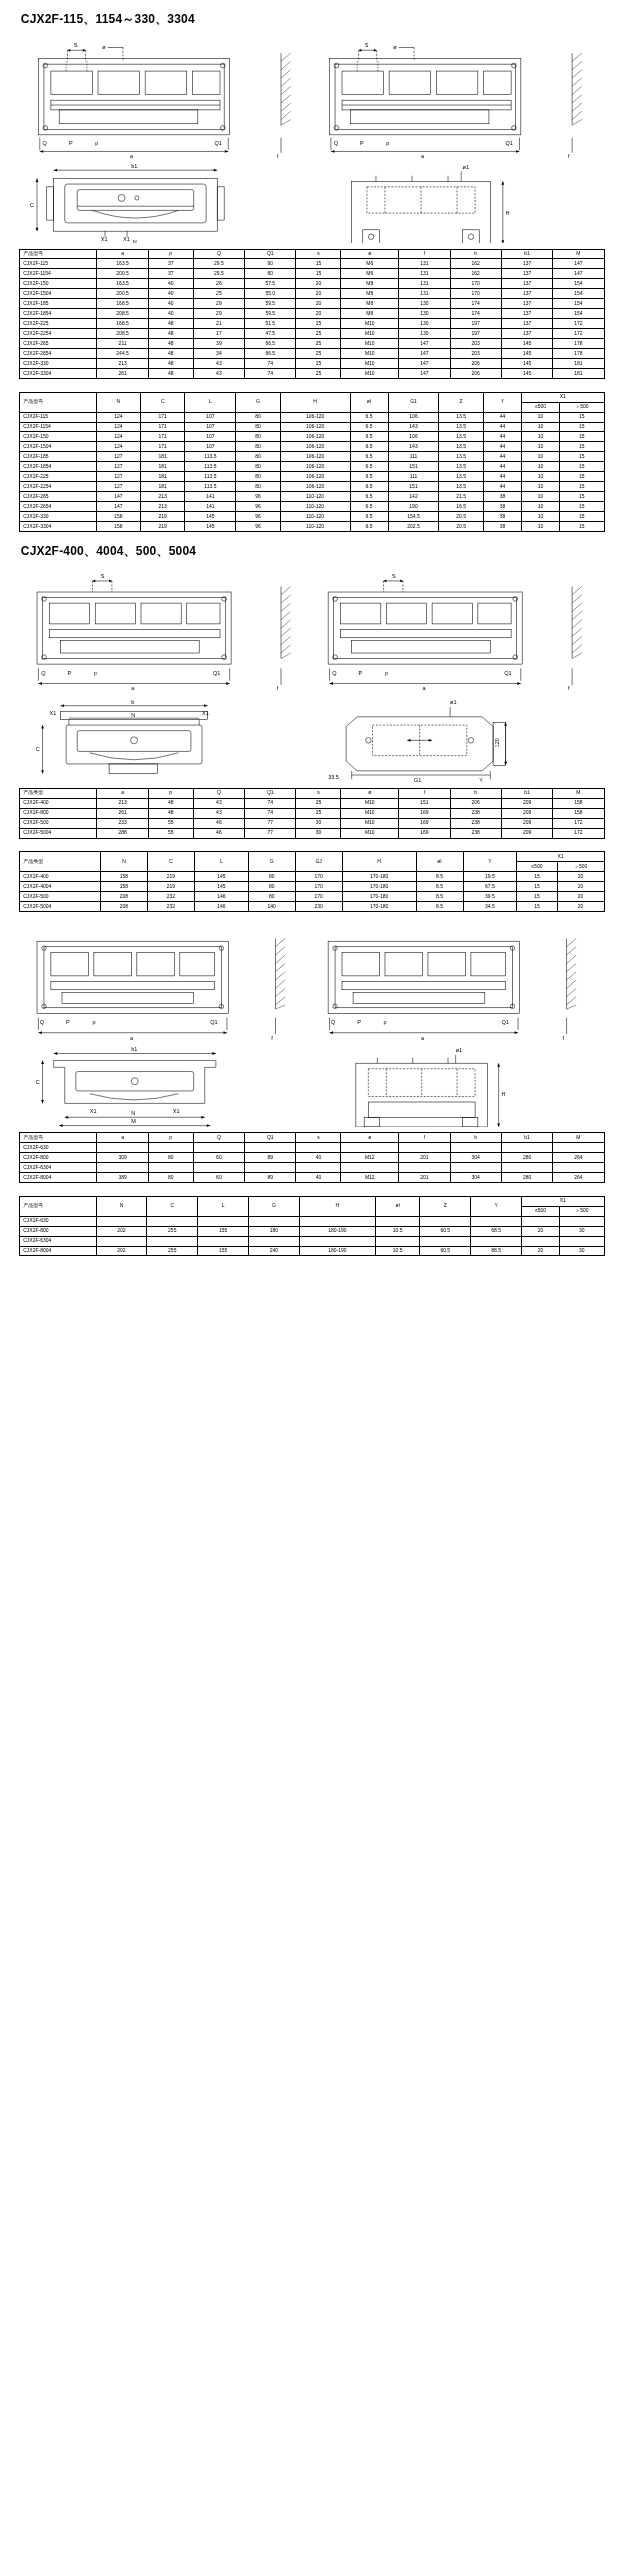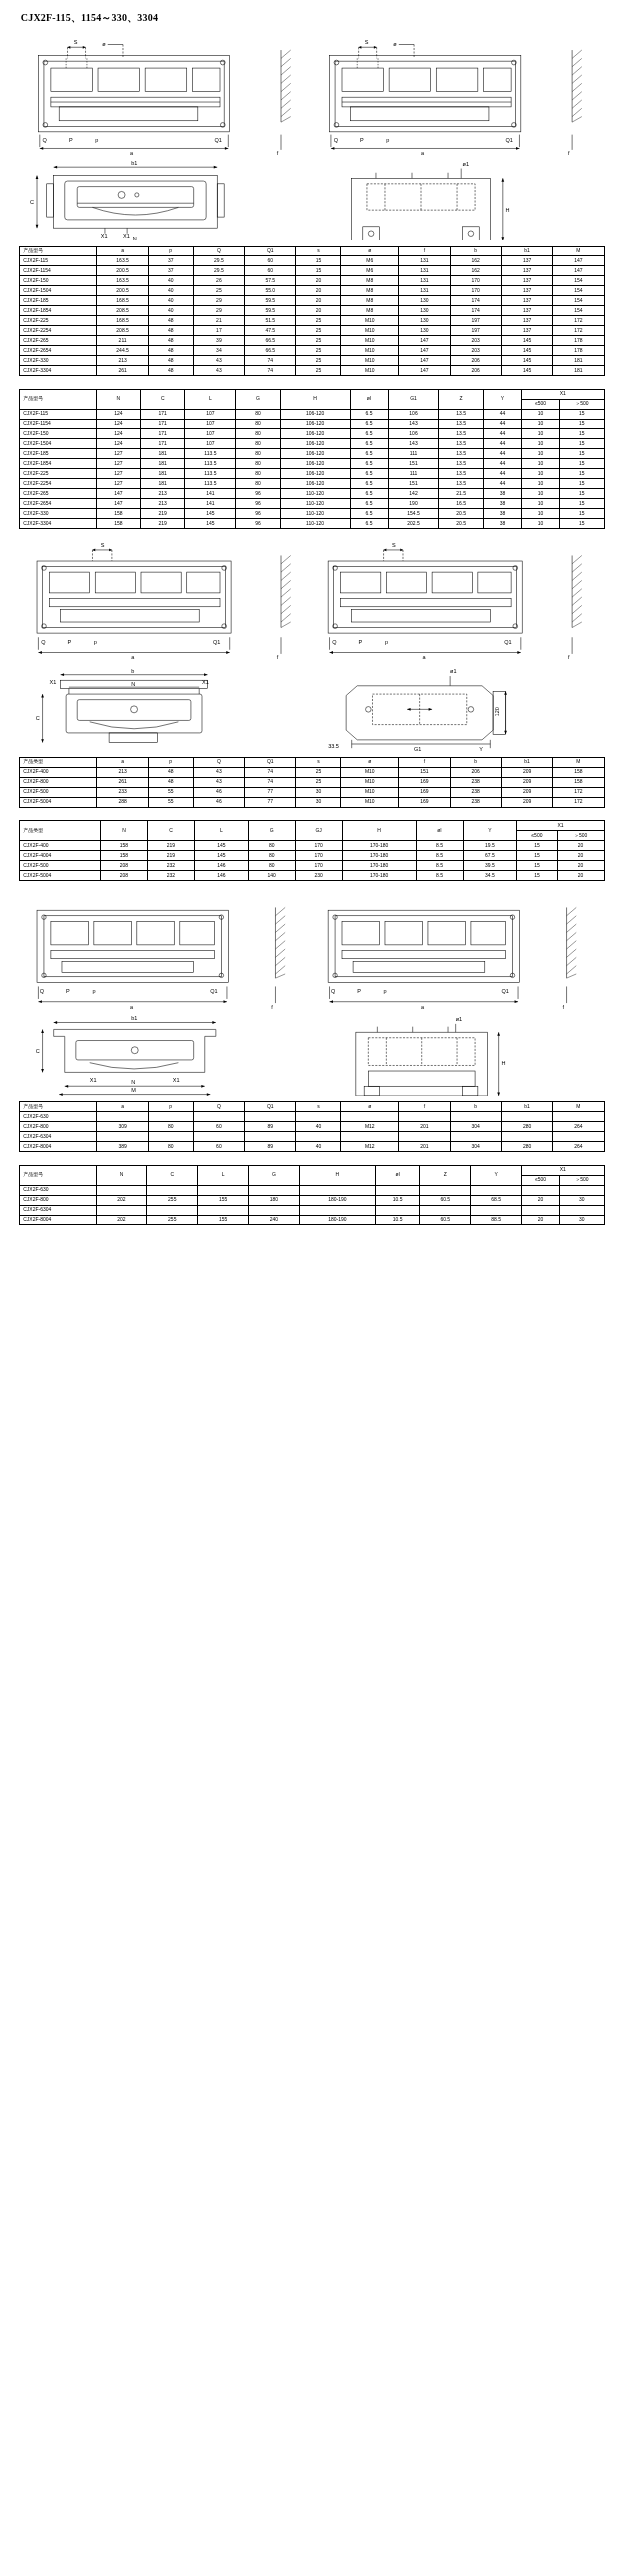--- a/index.html
+++ b/index.html
@@ -1,19 +1,19 @@
 <!DOCTYPE html>
 <html style="font-size:11px"><head>
 <meta charset="utf-8">
 <style>
   html,body{margin:0;padding:0;background:#ffffff;}
   body{width:624px;font-family:"Liberation Sans",sans-serif;color:#000;}
   .page{width:624px;position:relative;padding:0;}
   .section{margin:0 0 7px 0;padding:0 19.4px;}
-  .sec-title{font-size:10px;font-weight:bold;letter-spacing:0.2px;margin:11px 0 7px 1.4px;font-family:Liberation Serif, serif;}
+  .sec-title{font-size:12px;font-weight:bold;letter-spacing:0.2px;margin:11px 0 7px 1.4px;}
   .drawings{position:relative;}
   svg{display:block;}
   table{border-collapse:collapse;font-size:5px;width:100%;table-layout:fixed;}
   table th,table td{border:0.7px solid #000;text-align:center;padding:0.7px 0 0.7px 0;height:7.6px;line-height:7.6px;font-weight:normal;}
   table th{font-weight:normal;}
   .tbl-wrap{margin:5.5px 0 0 0;}
   .firstcol{text-align:left;padding-left:2.8px;}
   .spacer{height:7px;}
 </style>
 </head>
@@ -609,20 +609,21 @@
               <td>38</td>
               <td>10</td>
               <td>15</td>
             </tr>
           </tbody>
       </table>
     </div>
   </div>
 
   <div class="section">
+    <div class="sec-title">CJX2F-400、4004、500、5004</div>
 
     <div class="drawings">
       <svg width="585" height="215" viewBox="0 0 844 310">
         <g stroke="#000" fill="none" stroke-width="0.8" font-family="Liberation Sans, sans-serif" font-size="8">
 
           <g transform="translate(10,6)">
             <line x1="368" y1="22" x2="368" y2="126"></line>
             <g stroke-width="0.6">
               <line x1="368" y1="34" x2="382" y2="22"></line>
               <line x1="368" y1="46" x2="382" y2="34"></line>

